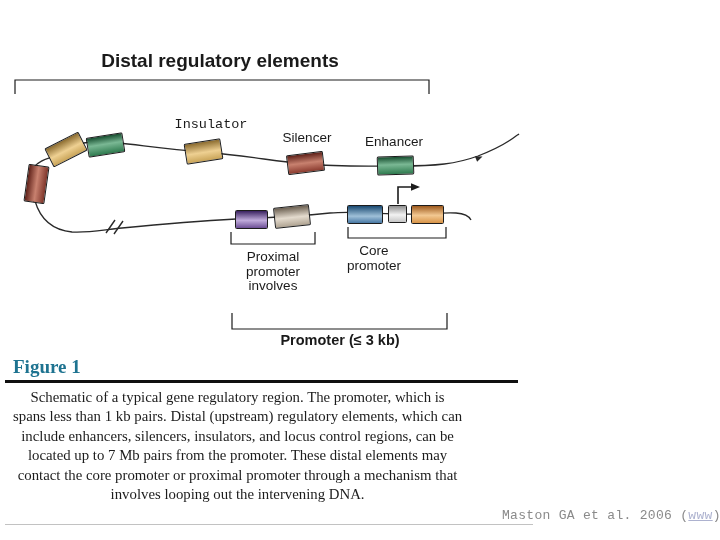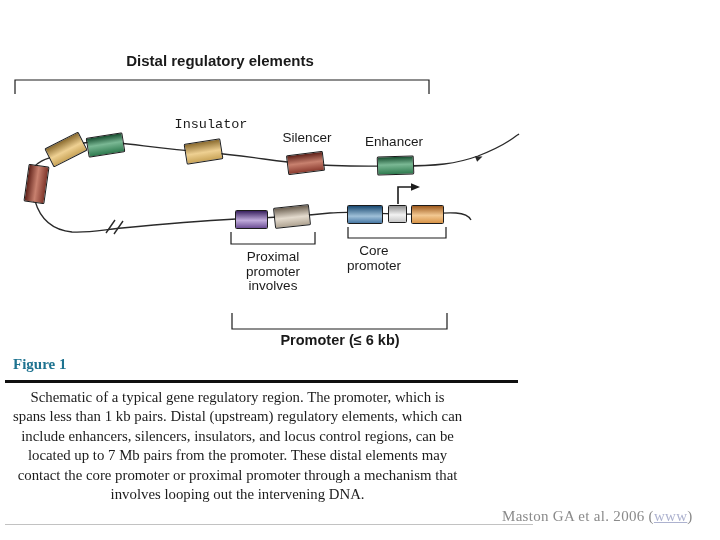--- a/index.html
+++ b/index.html
@@ -2,21 +2,21 @@
 <html><head>
 <meta charset="utf-8">
 <style>
   html,body{margin:0;padding:0;background:#fff;}
   .slide{position:relative;width:720px;height:540px;background:#ffffff;overflow:hidden;
          font-family:"Liberation Sans",sans-serif;}
   svg.lines{position:absolute;left:0;top:0;}
   
   .dlabel{position:absolute;transform:translateX(-50%);text-align:center;color:#1a1a1a;
           font-size:13.5px;line-height:14.5px;white-space:nowrap;}
-  #lbl-distal{left:220px;top:54px;font-size:15px;font-weight:bold;}
+  #lbl-distal{left:220px;top:54px;font-size:19px;font-weight:bold;}
   #lbl-lcr{left:62px;top:101px;}
   #lbl-insulator{left:211px;top:118px;font-family:Liberation Mono, monospace;}
   #lbl-silencer{left:307px;top:131px;}
   #lbl-enhancer{left:394px;top:135px;}
   #lbl-proximal{left:273px;top:250px;}
   #lbl-core{left:374px;top:244px;}
   #lbl-promoter{left:340px;top:333px;font-size:14.5px;font-weight:bold;}
   
   .cyl{position:absolute;border:1px solid #1c1c1c;border-radius:1.5px;box-sizing:border-box;}
   .grad-red-v{background:linear-gradient(90deg,#5e2018,#c8816f 50%,#7e352a);}
@@ -34,28 +34,28 @@
   #cyl-insulator{left:185px;top:141px;width:37px;height:21px;transform:rotate(-9deg);}
   #cyl-silencer{left:287px;top:153px;width:37px;height:20px;transform:rotate(-7deg);}
   #cyl-enhancer{left:377px;top:156px;width:37px;height:19px;transform:rotate(-2deg);}
   #cyl-purple{left:235px;top:210px;width:33px;height:19px;}
   #cyl-taupe{left:274px;top:206px;width:36px;height:21px;transform:rotate(-6deg);}
   #cyl-blue{left:347px;top:205px;width:36px;height:19px;}
   #cyl-gray{left:388px;top:205px;width:19px;height:18px;}
   #cyl-orange{left:411px;top:205px;width:33px;height:19px;}
   
   #fig-heading{position:absolute;left:13px;top:356px;font-family:"Liberation Serif",serif;
-               font-weight:bold;font-size:15px;color:#1e7390;}
+               font-weight:bold;font-size:19px;color:#1e7390;}
   #rule-thick{position:absolute;left:5px;top:380px;width:513px;height:2.5px;background:#101010;}
   #caption{position:absolute;left:13px;top:388px;font-family:"Liberation Serif",serif;
            font-size:14.8px;line-height:19.4px;color:#1c1c1c;white-space:nowrap;text-align:center;}
   #rule-thin{position:absolute;left:5px;top:524px;width:528px;height:1px;background:#c2c2c2;}
   
-  #citation{position:absolute;left:502px;top:508px;font-family:Liberation Serif, serif;
-            font-size:15px;letter-spacing:.3px;color:#8a8a8a;white-space:nowrap;}
+  #citation{position:absolute;left:502px;top:508px;font-family:Liberation Mono, monospace;
+            font-size:13px;letter-spacing:.3px;color:#8a8a8a;white-space:nowrap;}
   #citation a{color:#adb2cf;text-decoration:underline;cursor:pointer;}
 </style>
 </head>
 <body>
 
 <div class="slide">
 
   <svg class="lines" width="720" height="540" viewBox="0 0 720 540">
     <g fill="none" stroke="#2a2a2a" stroke-width="1.3">
       <path d="M34,202 C27,188 26,176 34,167 C42,158 50,159 60,154 C72,148 78,143 90,142
@@ -104,21 +104,21 @@
     <div>Proximal</div>
     <div>promoter</div>
     <div>involves</div>
   </div>
 
   <div class="dlabel" id="lbl-core">
     <div>Core</div>
     <div>promoter</div>
   </div>
 
-  <div class="dlabel" id="lbl-promoter">Promoter (≤ 6 kb)</div>
+  <div class="dlabel" id="lbl-promoter">Promoter (≤ 3 kb)</div>
 
   <div id="fig-heading">Figure 1</div>
   <div id="rule-thick"></div>
 
   <div id="caption">
     <div>Schematic of a typical gene regulatory region. The promoter, which is</div>
     <div>spans less than 1 kb pairs. Distal (upstream) regulatory elements, which can</div>
     <div>include enhancers, silencers, insulators, and locus control regions, can be</div>
     <div>located up to 7 Mb pairs from the promoter. These distal elements may</div>
     <div>contact the core promoter or proximal promoter through a mechanism that</div>

